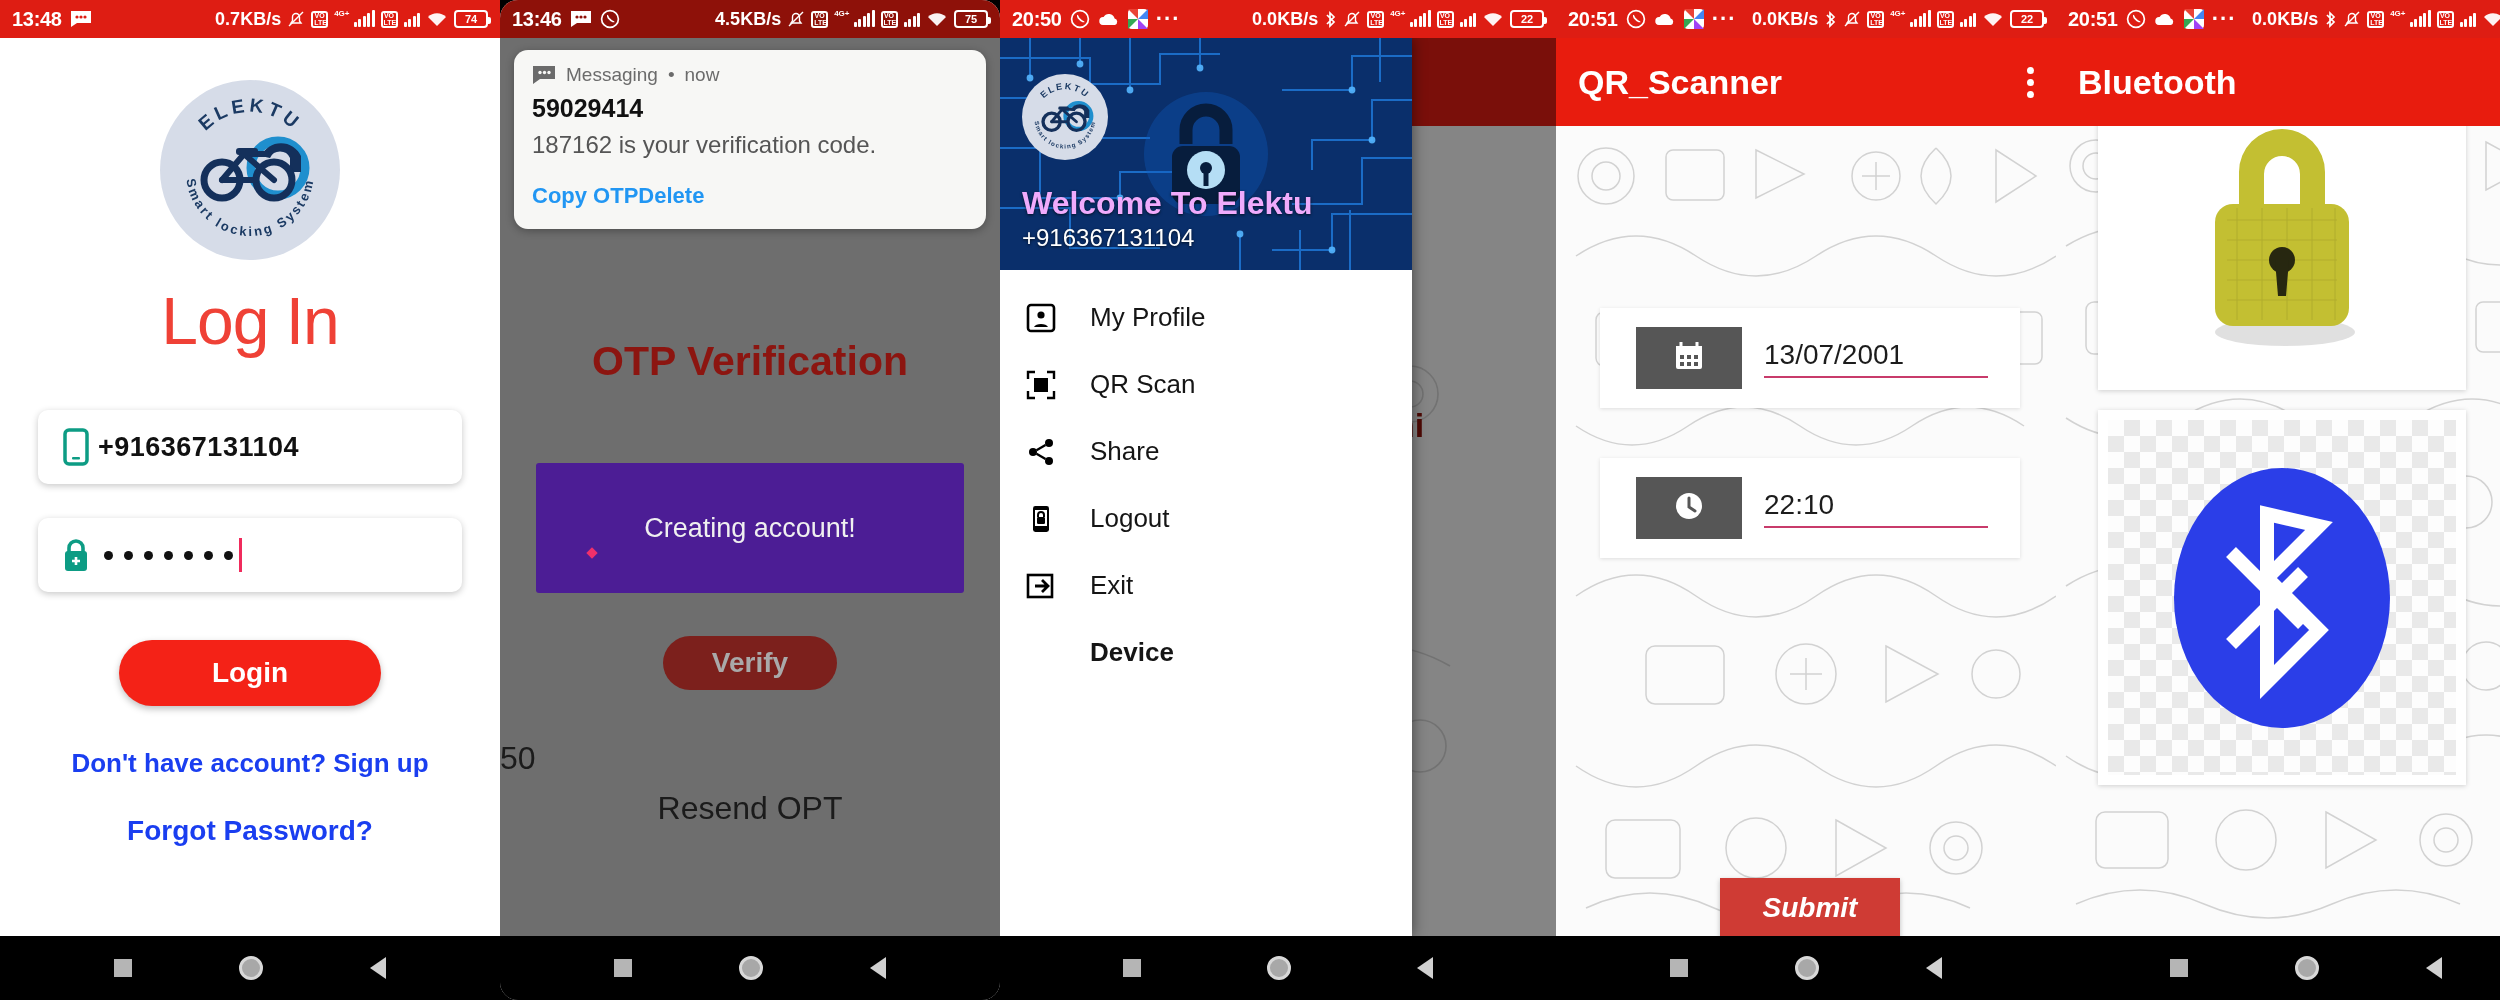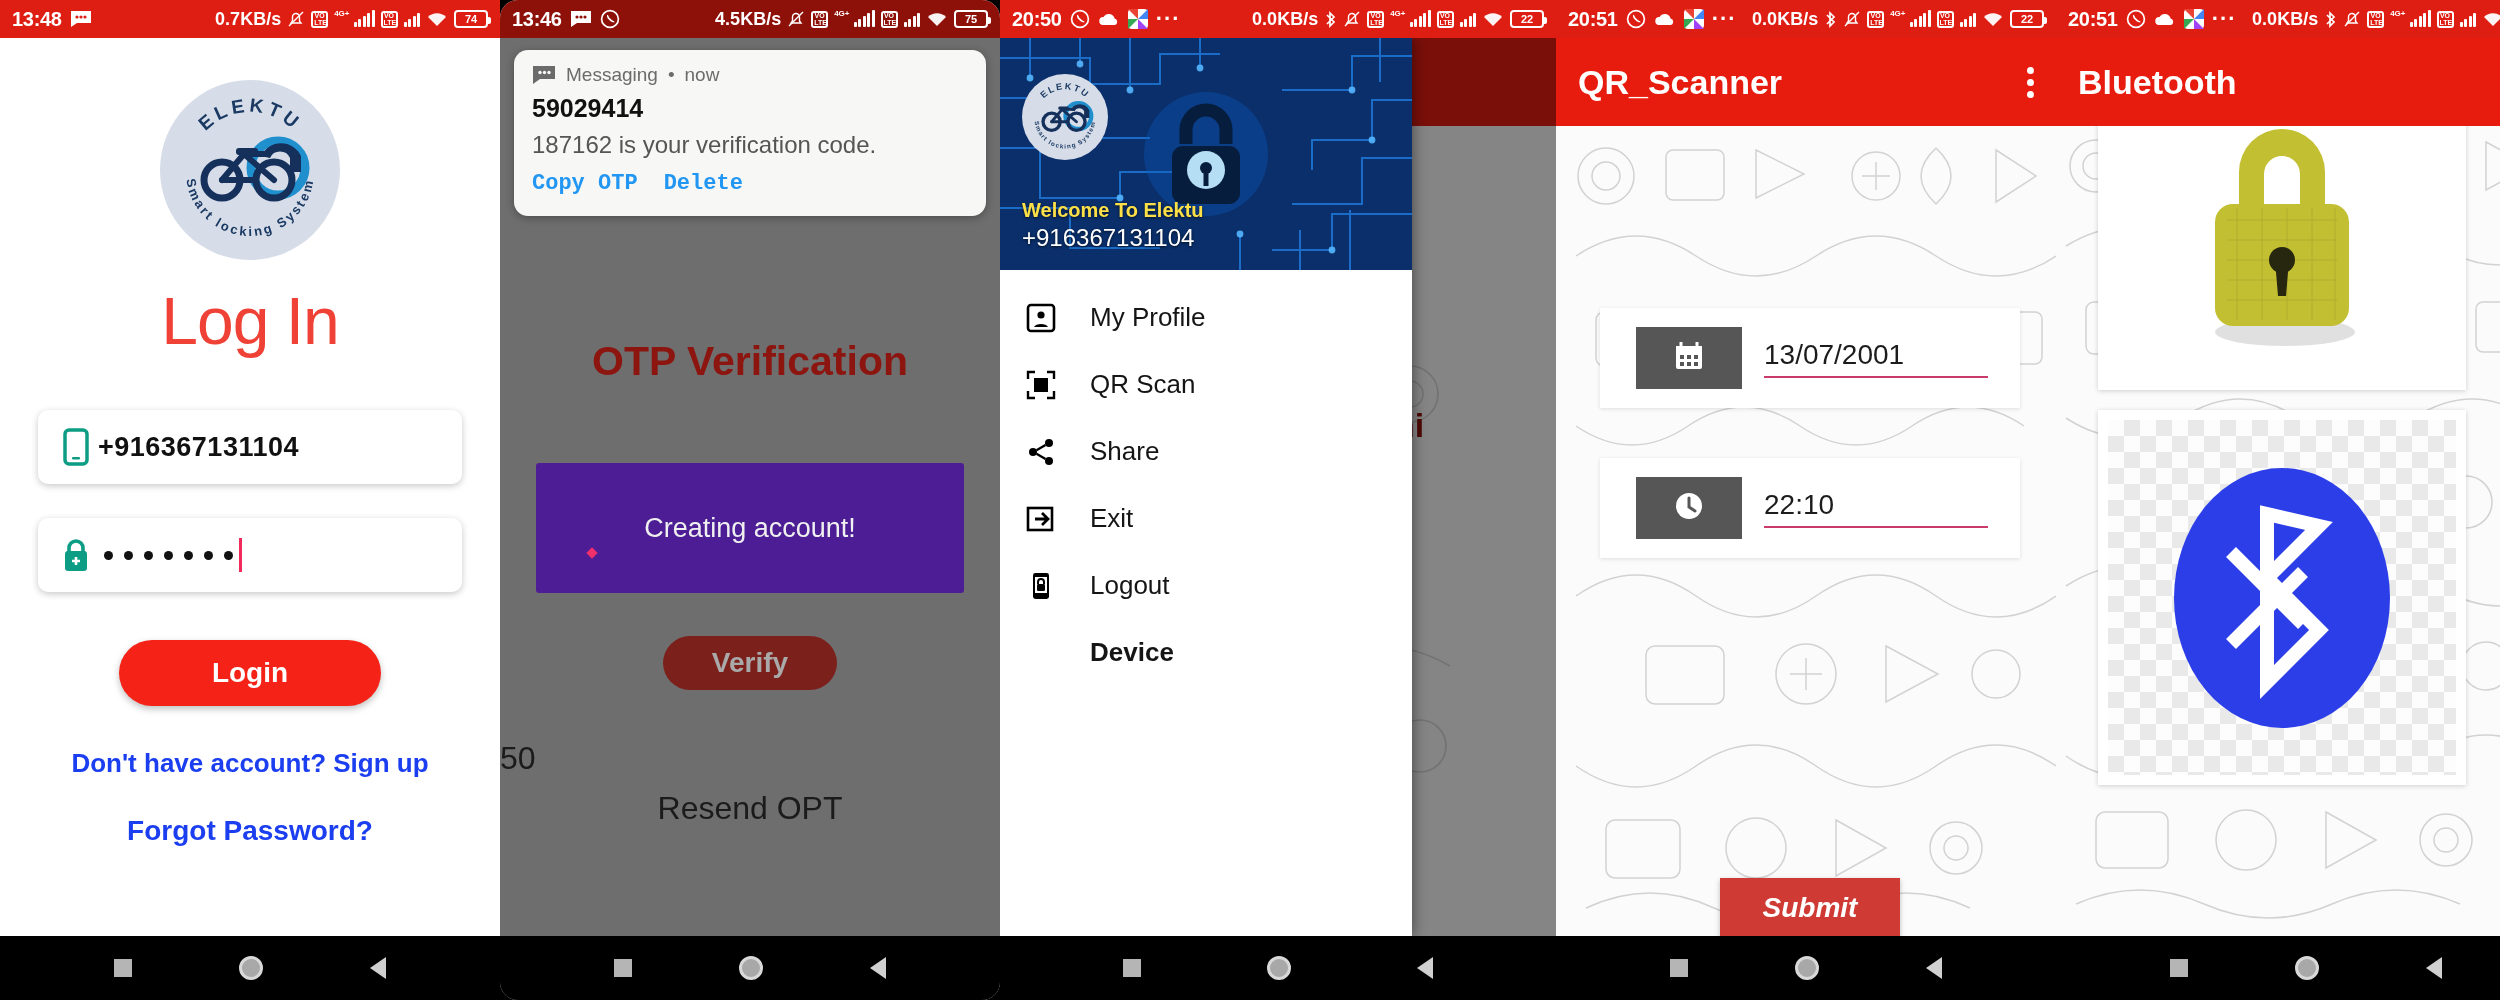--- a/index.html
+++ b/index.html
@@ -111,21 +111,21 @@
     font-size: 54px; font-weight: bold; color: rgba(255,255,255,.13);
   }
   .notif {
     position: absolute; top: 12px; left: 14px; right: 14px;
     background: #f7f7f5; border-radius: 14px; padding: 14px 18px 20px;
     box-shadow: 0 2px 8px rgba(0,0,0,.3); z-index: 20;
   }
   .notif-head { display:flex; align-items:center; gap: 10px; color:#6b6b6b; font-size: 19px; }
   .notif-title { font-size: 25px; font-weight: bold; color:#111; margin-top: 8px; }
   .notif-text { font-size: 24px; color:#555; margin-top: 8px; }
-  .notif-actions { display:flex; gap: 26px; margin-top: 12px; font-family: Liberation Mono, monospace; }
+  .notif-actions { display:flex; margin-top: 24px; }
   .notif-actions span { color:#2196f3; font-size: 22px; font-weight: bold; cursor:pointer; }
   .otp-title {
     position:absolute; top: 300px; left:0; right:0; text-align:center;
     color: #8c1510; font-size: 41px; font-weight: bold;
   }
   .toast {
     position:absolute; top: 425px; left: 36px; right: 36px; height: 130px;
     background: #4c1d95; border-radius: 3px; display:flex;
     align-items:center; justify-content:center;
     color: #f0f0f0; font-size: 27px;
@@ -149,22 +149,22 @@
     position:absolute; top:0; bottom:0; left:0; width: 412px;
     background:#fff; z-index: 10; box-shadow: 2px 0 12px rgba(0,0,0,.4);
   }
   .drawer-head { position:relative; height: 232px; overflow:hidden; background:#062a57; }
   .drawer-head .circuit { position:absolute; inset:0; }
   .drawer-avatar {
     position:absolute; left: 22px; top: 36px; width: 86px; height: 86px;
     border-radius:50%; background:#d6dce8;
   }
   .drawer-welcome {
-    position:absolute; left: 22px; bottom: 48px; color:#fde047;
-    font-size: 20px; font-weight: bold; text-shadow: 0 1px 3px rgba(0,0,0,.7);
+    position:absolute; left: 22px; bottom: 48px; color:#f0abfc;
+    font-size: 32px; font-weight: bold; text-shadow: 0 1px 3px rgba(0,0,0,.7);
   }
   .drawer-phone {
     position:absolute; left: 22px; bottom: 18px; color:#fff;
     font-size: 24px; text-shadow: 0 1px 3px rgba(0,0,0,.7);
   }
   .drawer-list { padding-top: 14px; }
   .drawer-item {
     display:flex; align-items:center; height: 67px; padding-left: 26px; cursor:pointer;
   }
   .drawer-item .di-ic { width: 64px; display:flex; align-items:center; }
@@ -662,36 +662,36 @@
                     <path d="M10.5 13.2 19.5 8"></path>
                     <path d="M10.5 16.8 19.5 22"></path>
                   </g>
                 </svg>
             </span>
             <span class="di-lb">Share</span>
           </div>
           <div class="drawer-item">
             <span class="di-ic">
               <svg width="30" height="30" viewBox="0 0 30 30">
-                  <rect x="2" y="4" width="24" height="22" fill="none" stroke="#000" stroke-width="2.6"></rect>
-                  <path d="M9 15h12M16 9l6 6-6 6" fill="none" stroke="#000" stroke-width="2.8"></path>
-                </svg>
-            </span>
-            <span class="di-lb">Exit</span>
-          </div>
-          <div class="drawer-item">
-            <span class="di-ic">
-              <svg width="30" height="30" viewBox="0 0 30 30">
                   <rect x="7" y="2" width="16" height="26" rx="2.4" fill="#000"></rect>
                   <rect x="9" y="6" width="12" height="16" fill="#fff"></rect>
                   <path d="M12 13v-2a3 3 0 0 1 6 0v2" fill="none" stroke="#000" stroke-width="2"></path>
                   <rect x="11" y="13" width="8" height="7" rx="1.2" fill="#000"></rect>
                 </svg>
             </span>
             <span class="di-lb">Logout</span>
+          </div>
+          <div class="drawer-item">
+            <span class="di-ic">
+              <svg width="30" height="30" viewBox="0 0 30 30">
+                  <rect x="2" y="4" width="24" height="22" fill="none" stroke="#000" stroke-width="2.6"></rect>
+                  <path d="M9 15h12M16 9l6 6-6 6" fill="none" stroke="#000" stroke-width="2.8"></path>
+                </svg>
+            </span>
+            <span class="di-lb">Exit</span>
           </div>
           <div class="drawer-item">
             <span class="di-ic"></span>
             <span class="di-lb" style="font-weight:bold">Device</span>
           </div>
         </div>
       </div>
     </div>
 
     <div class="navbar">

